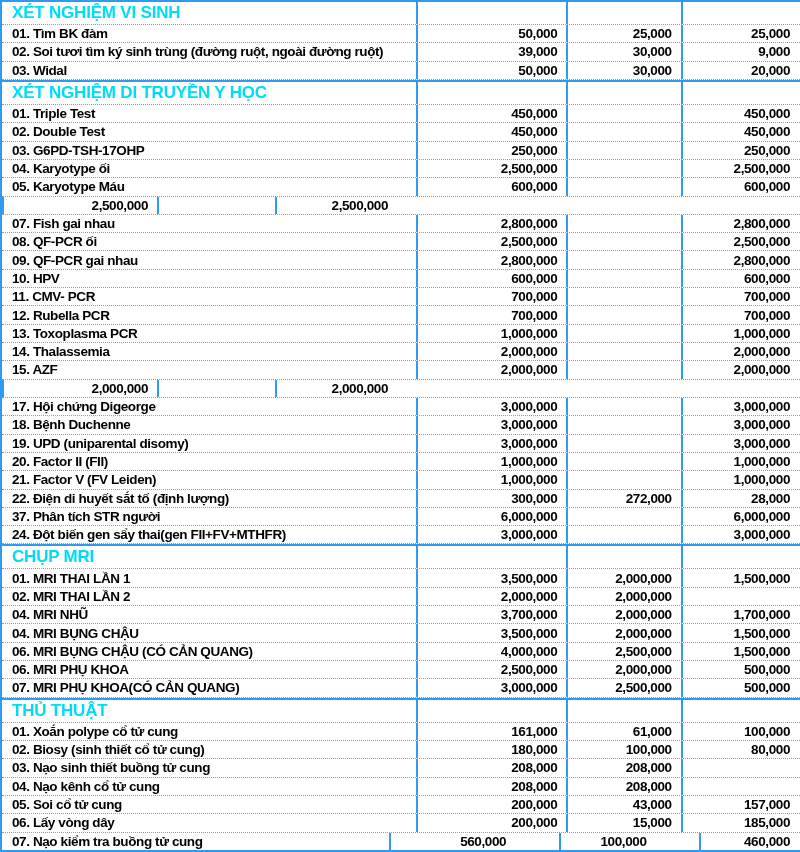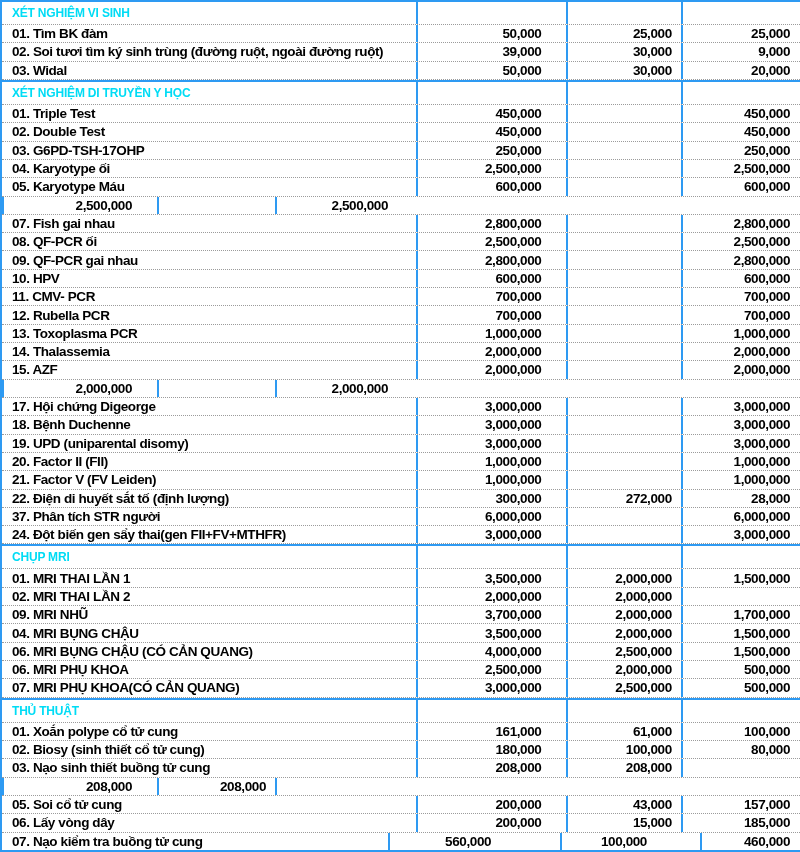--- a/index.html
+++ b/index.html
@@ -17,28 +17,28 @@
     border-bottom:2px solid var(--blue);
     display:flex;flex-direction:column;overflow:hidden;background:#fff;
   }
   .row{display:flex;align-items:stretch;border-bottom:1px dotted var(--dot);min-height:0;}
   .row:last-child{border-bottom:none;gap:44px;}
   .row.data{flex:1 1 0;}
   .row.header{flex:0 0 22px;}
   .row.header.sep{border-top:2px solid var(--blue);}
   .cell{box-sizing:border-box;display:flex;align-items:center;overflow:hidden;white-space:nowrap;}
   .c0{width:428px;padding-left:10px;}
-  .c1{width:155px;border-left:2px solid var(--blue);justify-content:flex-end;padding-right:25px;}
+  .c1{width:155px;border-left:2px solid var(--blue);justify-content:flex-end;padding-right:9px;}
   .c2{width:118px;border-left:2px solid var(--blue);justify-content:flex-end;padding-right:9px;}
   .c3{width:123px;border-left:2px solid var(--blue);justify-content:flex-end;padding-right:10px;}
   .row.data .cell{
     font-size:13.5px;font-weight:bold;letter-spacing:-0.4px;color:var(--ink);
   }
   .section-title{
-    font-size:12px;font-weight:bold;letter-spacing:-0.2px;color:var(--cyan);
+    font-size:17px;font-weight:bold;letter-spacing:-0.2px;color:var(--cyan);
   }
 </style>
 </head>
 <body>
 
 <div class="price-table">
     <div class="row header">
       <div class="cell c0 section-title">XÉT NGHIỆM VI SINH</div>
       <div class="cell c1"></div>
       <div class="cell c2"></div>
@@ -222,21 +222,21 @@
       <div class="cell c2">2,000,000</div>
       <div class="cell c3">1,500,000</div>
     </div>
     <div class="row data">
       <div class="cell c0">02. MRI THAI LẦN 2</div>
       <div class="cell c1">2,000,000</div>
       <div class="cell c2">2,000,000</div>
       <div class="cell c3"></div>
     </div>
     <div class="row data">
-      <div class="cell c0">09. MRI NHŨ</div>
+      <div class="cell c0">04. MRI NHŨ</div>
       <div class="cell c1">3,700,000</div>
       <div class="cell c2">2,000,000</div>
       <div class="cell c3">1,700,000</div>
     </div>
     <div class="row data">
       <div class="cell c0">04. MRI BỤNG CHẬU</div>
       <div class="cell c1">3,500,000</div>
       <div class="cell c2">2,000,000</div>
       <div class="cell c3">1,500,000</div>
     </div>
@@ -276,20 +276,21 @@
       <div class="cell c2">100,000</div>
       <div class="cell c3">80,000</div>
     </div>
     <div class="row data">
       <div class="cell c0">03. Nạo sinh thiết buồng tử cung</div>
       <div class="cell c1">208,000</div>
       <div class="cell c2">208,000</div>
       <div class="cell c3"></div>
     </div>
     <div class="row data">
+      <div class="cell c0">04. Nạo kênh cổ tử cung</div>
       <div class="cell c1">208,000</div>
       <div class="cell c2">208,000</div>
       <div class="cell c3"></div>
     </div>
     <div class="row data">
       <div class="cell c0">05. Soi cổ tử cung</div>
       <div class="cell c1">200,000</div>
       <div class="cell c2">43,000</div>
       <div class="cell c3">157,000</div>
     </div>

